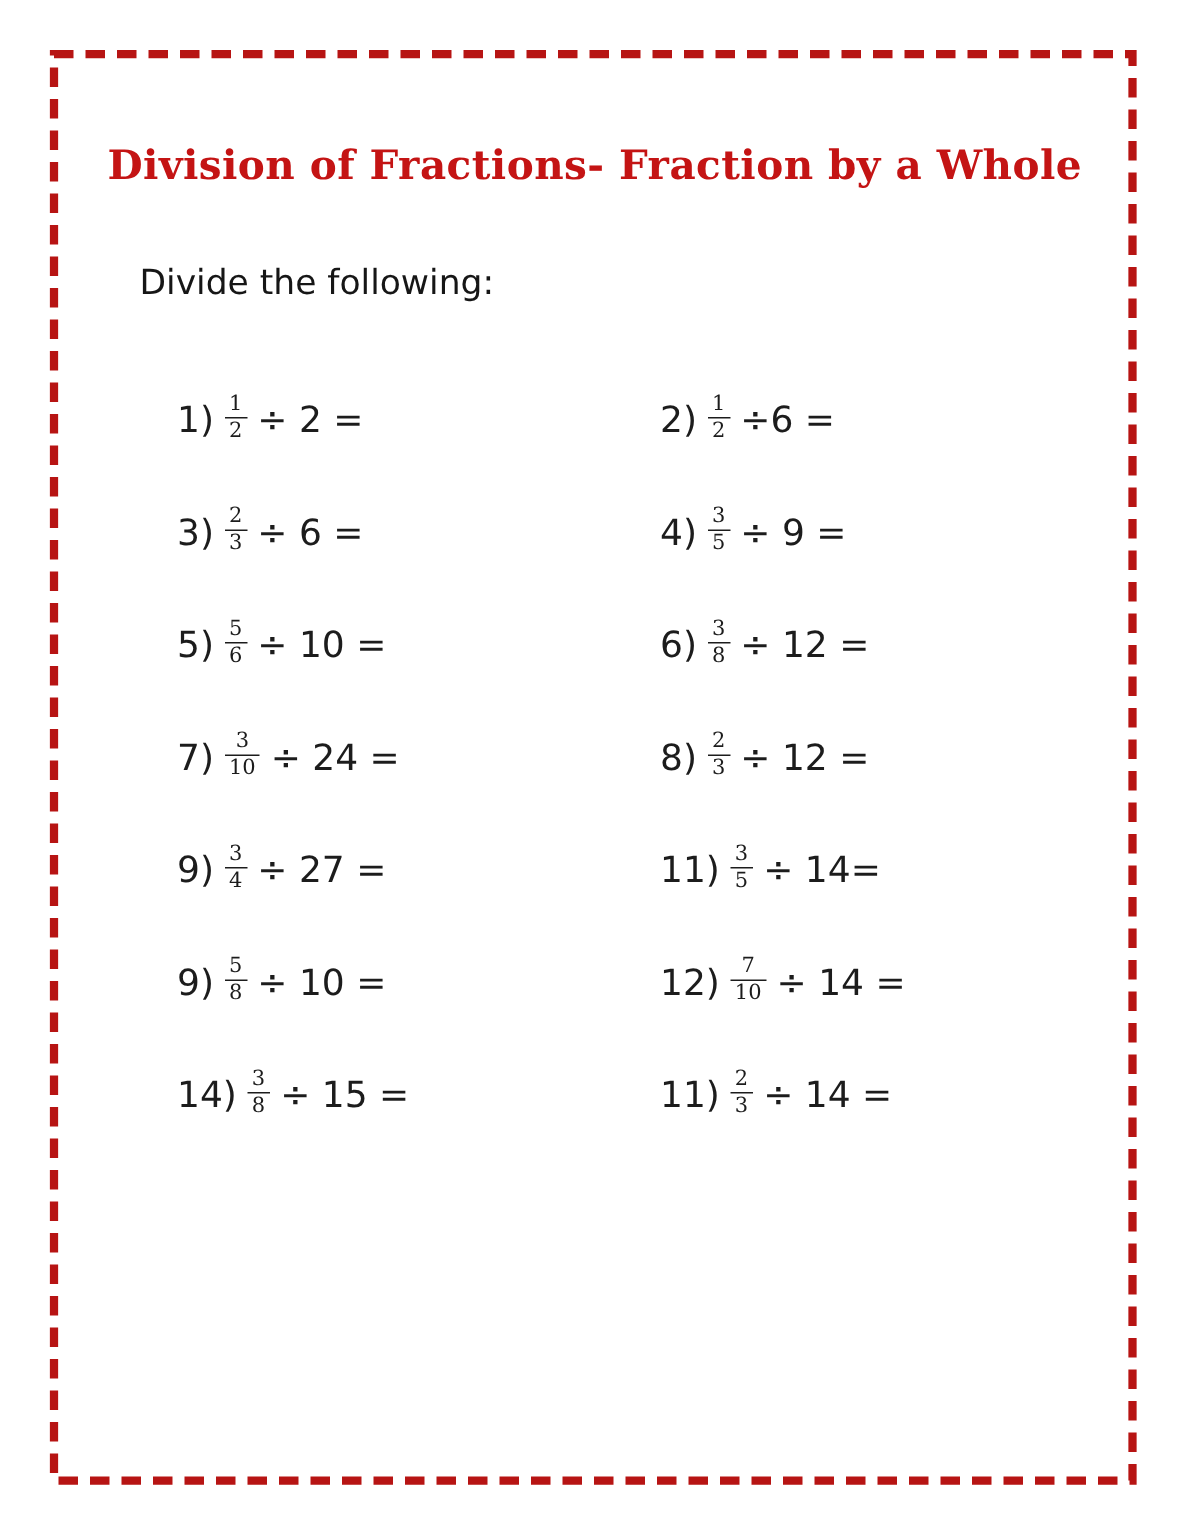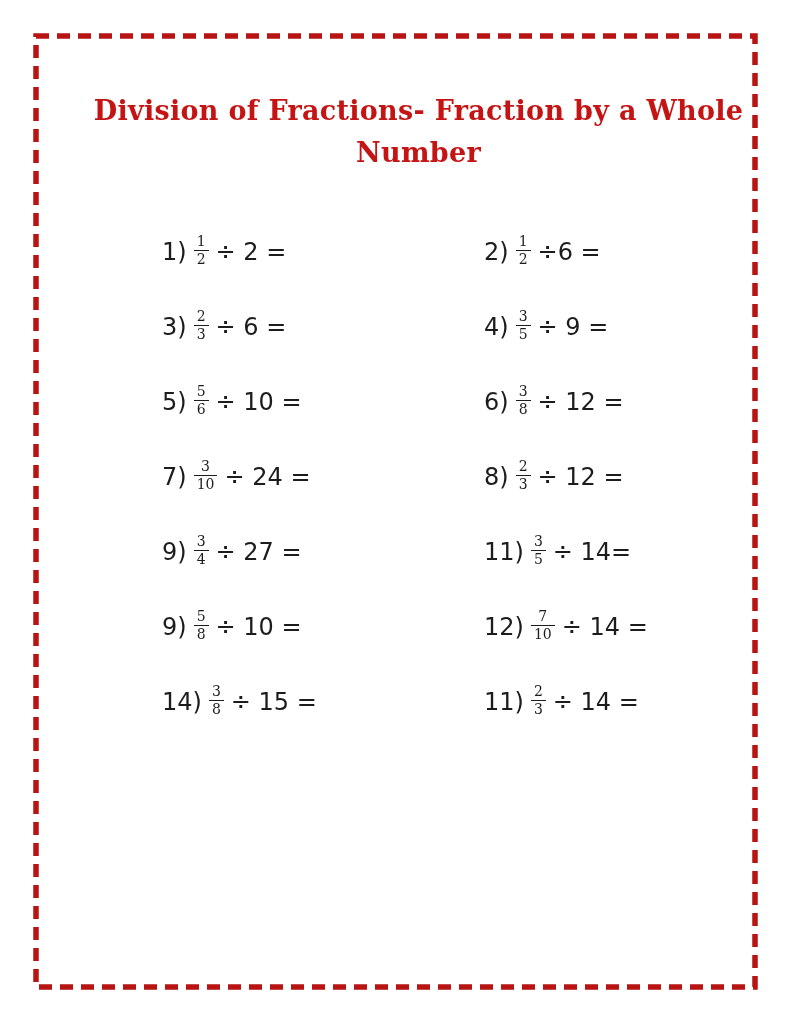--- a/index.html
+++ b/index.html
@@ -18,21 +18,20 @@
   }
   .border-svg {
     position: absolute;
     left: 0;
     top: 0;
     pointer-events: none;
   }
   .content {
     position: absolute;
     inset: 0;
-    padding-left: 44px;
   }
   .title {
     margin-top: 90px;
     text-align: center;
     font-family: "DejaVu Serif", serif;
     font-weight: bold;
     font-size: 27px;
     line-height: 42px;
     color: #c41414;
     letter-spacing: 0.3px;
@@ -85,23 +84,23 @@
 <div class="page">
 
   <svg class="border-svg" width="793" height="1024" aria-hidden="true">
     <rect x="36" y="36" width="719" height="951" fill="none" stroke="#b71413" stroke-width="5.5" stroke-dasharray="13 8"></rect>
   </svg>
 
   <div class="content">
 
     <div class="title">
       <div>Division of Fractions- Fraction by a Whole</div>
-      <div>Number</div>
     </div>
 
+    <div class="instruction">Divide the following:</div>
 
     <div class="problems">
 
       <div class="problem">
         <span class="plabel">1)</span>
         <span class="frac"><span class="num">1</span><span class="den">2</span></span>
         <span class="rest">÷ 2 =</span>
       </div>
 
       <div class="problem">

